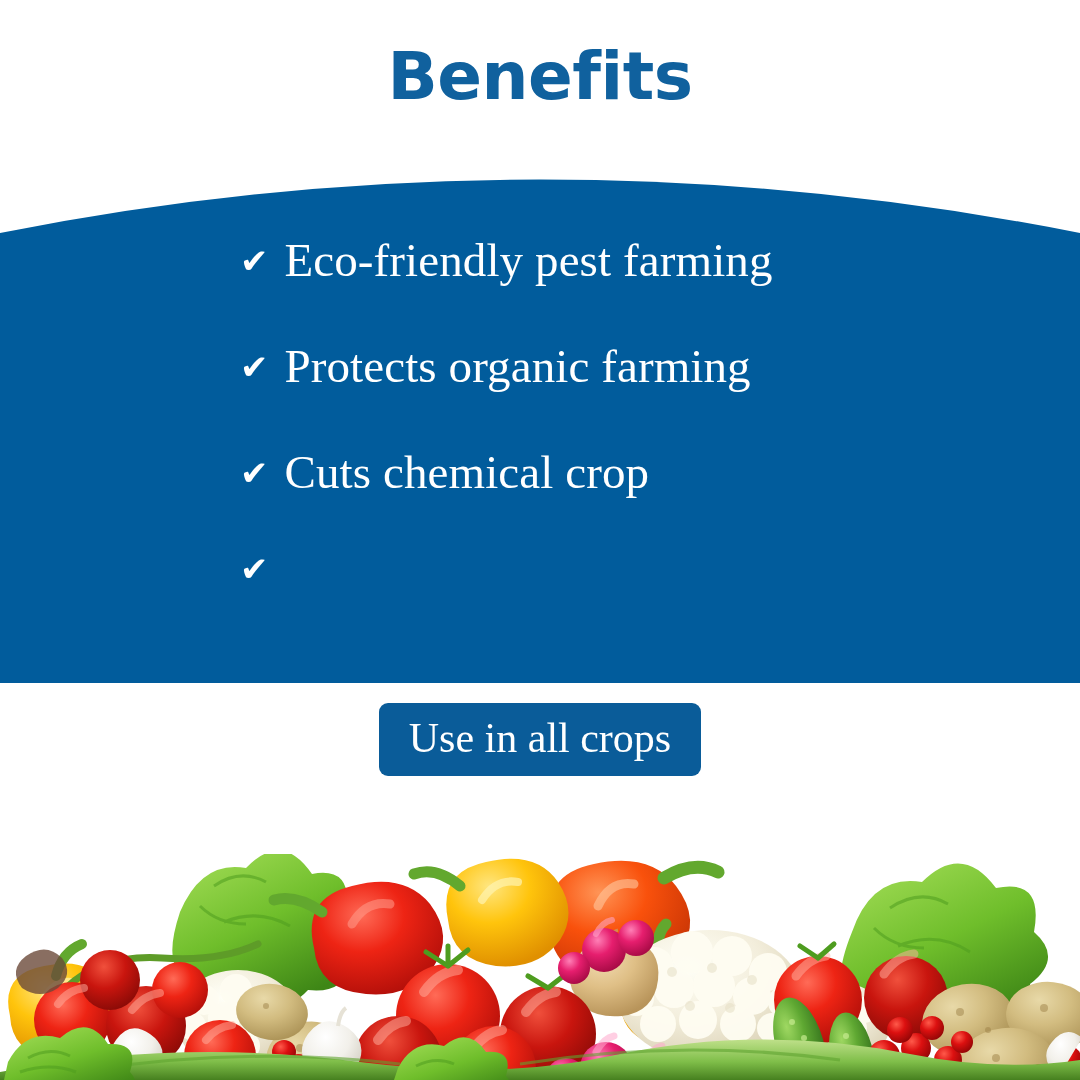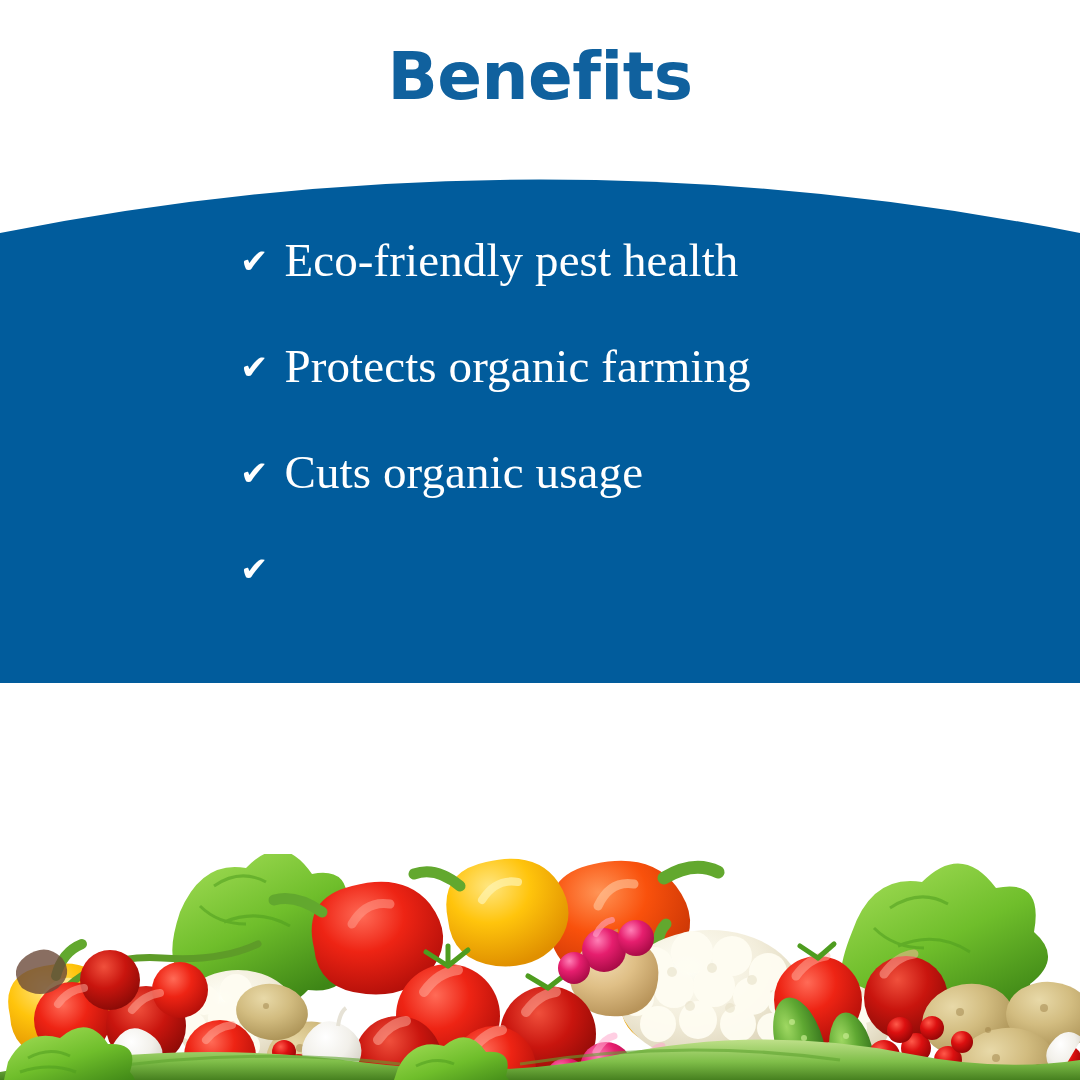--- a/index.html
+++ b/index.html
@@ -117,39 +117,42 @@
   <div class="panel">
     <svg viewBox="0 0 1080 533" preserveAspectRatio="none" aria-hidden="true">
       <path d="M0,83 Q540,-24 1080,83 L1080,533 L0,533 Z" fill="#015C9C"></path>
     </svg>
   </div>
 
   <div class="list">
 
     <div class="list-item i0">
       <span class="check">✔</span>
-      <span class="item-label">Eco-friendly pest health</span>
+      <span class="item-label">Eco-friendly pest farming</span>
     </div>
 
     <div class="list-item i1">
       <span class="check">✔</span>
       <span class="item-label">Protects organic farming</span>
     </div>
 
     <div class="list-item i2">
       <span class="check">✔</span>
-      <span class="item-label">Cuts organic usage</span>
+      <span class="item-label">Cuts chemical crop</span>
     </div>
 
     <div class="list-item i3">
       <span class="check">✔</span>
     </div>
 
   </div>
 
+  <div class="badge-wrap">
+    <span class="badge">Use in all crops</span>
+  </div>
 
   <div class="photo">
     <svg viewBox="0 0 1080 260" preserveAspectRatio="none" aria-hidden="true">
       <defs>
         <radialGradient id="gTomato" cx="38%" cy="30%" r="72%">
           <stop offset="0%" stop-color="#FF6B57"></stop>
           <stop offset="45%" stop-color="#EE2414"></stop>
           <stop offset="100%" stop-color="#B5100A"></stop>
         </radialGradient>
         <radialGradient id="gTomatoDk" cx="40%" cy="28%" r="72%">

